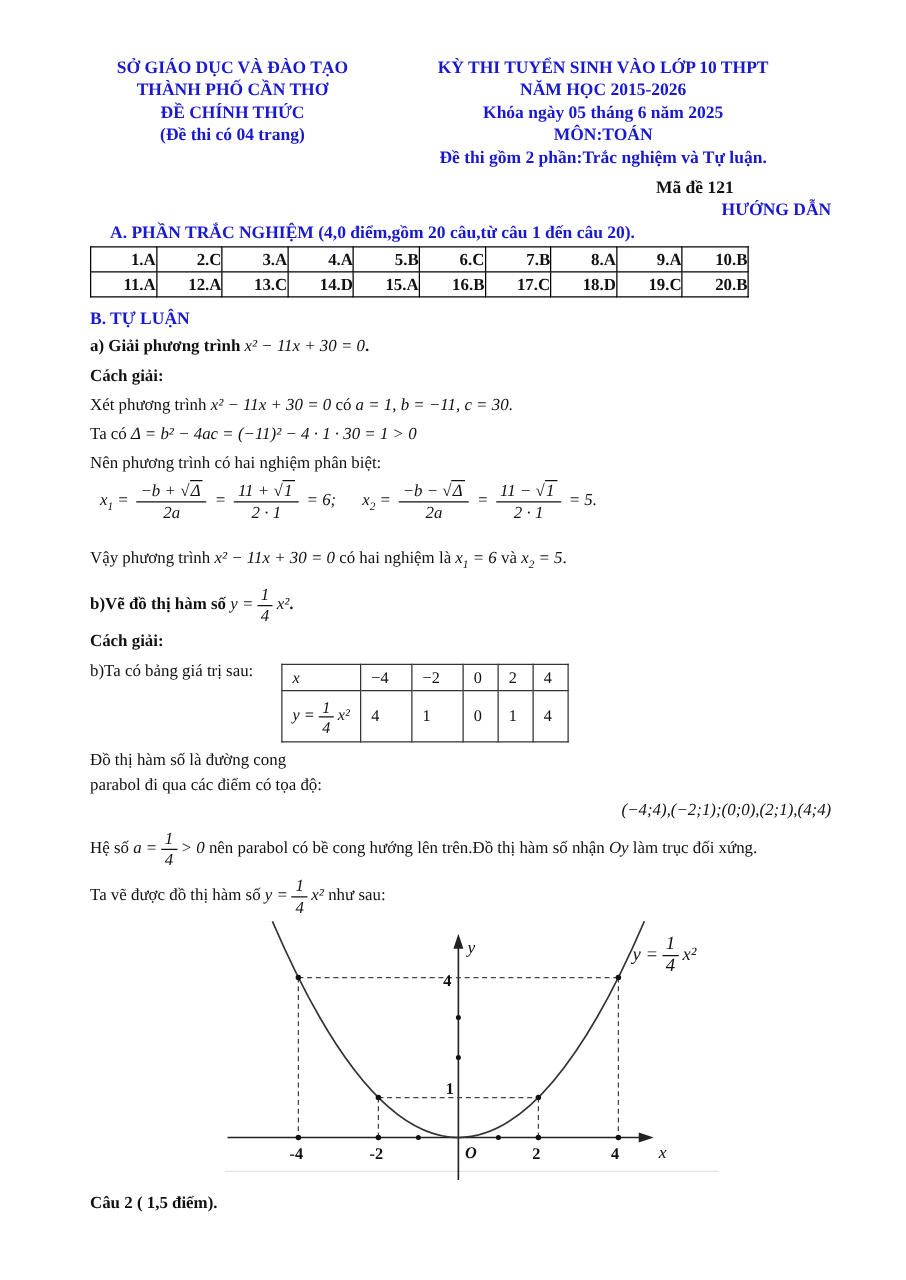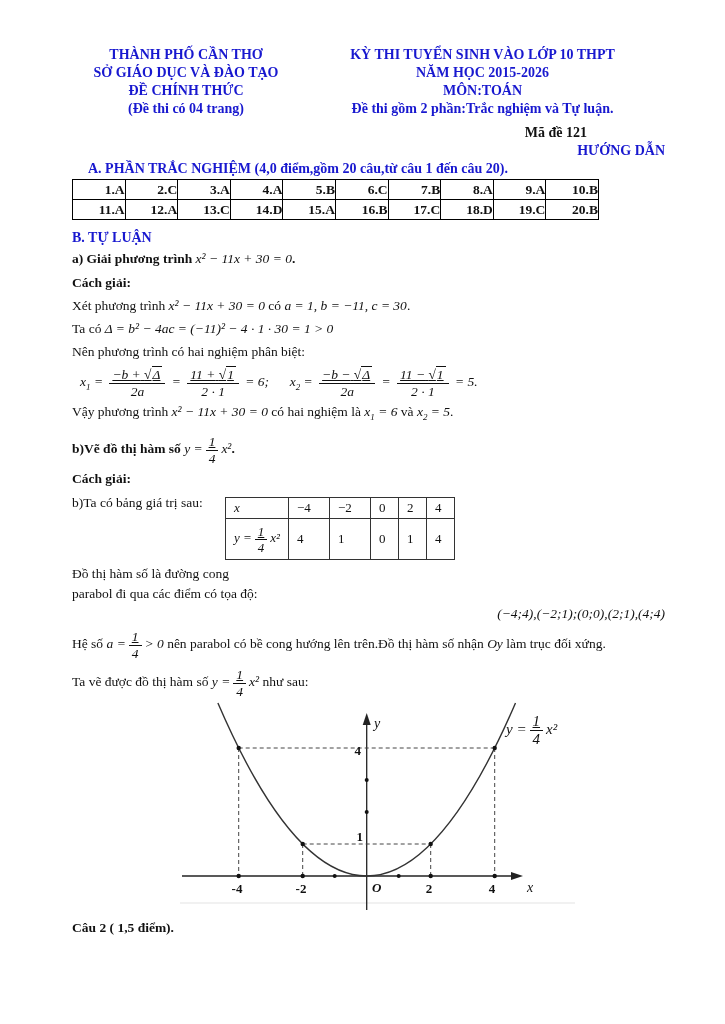--- a/index.html
+++ b/index.html
@@ -18,26 +18,26 @@
   
   table.ans{border-collapse:collapse;width:527px;table-layout:fixed;margin-top:1px;text-align:right;}
   table.ans td{border:1.4px solid #000;font-weight:bold;font-size:13.5px;
                padding:1.5px 0 1.5px 6px;}
   .sec-b{margin:10px 0 2px 0;font-size:14px;font-weight:bold;}
   p.ln{margin:3px 0;line-height:20px;}
   p.h{margin:4px 0 2px 0;font-weight:bold;}
   
   .m{font-style:italic;}
   .frac{display:inline-block;text-align:center;vertical-align:middle;margin:0 3px;line-height:1;}
-  .frac .fr-n{display:block;padding:0 3px 1px 3px;text-decoration:underline;}
+  .frac .fr-n{display:block;padding:0 3px 1px 3px;}
   .frac .fr-d{display:block;border-top:1px solid #111;padding:1px 3px 0 3px;}
   .sqrt{white-space:nowrap;}
   .sqrt .rad{border-top:1.2px solid #111;padding:0 2px 0 1px;}
   sub.ms{font-size:9px;vertical-align:-4px;}
-  .roots{margin:6px 0 4px 8px;line-height:1;}
+  .roots{margin:6px 0 20px 8px;line-height:1;}
   .roots .gap{display:inline-block;width:14px;}
   
   .vt-row{display:flex;align-items:flex-start;margin-top:4px;}
   .vt-row .lbl{width:153px;line-height:20px;margin:0;}
   table.vt{border-collapse:collapse;margin-top:4px;}
   table.vt td{border:1px solid #333;font-size:13px;padding:0 0 0 8px;vertical-align:middle;}
   table.vt tr.r1 td{height:20px;}
   table.vt tr.r2 td{height:40px;}
   .c1{width:54px;} .c2{width:32px;} .c3{width:32px;} .c4{width:19px;} .c5{width:19px;} .c6{width:19px;}
   
@@ -46,28 +46,29 @@
   .curve-label .frac .fr-d{border-top:1px solid #111;}
   .cau2{margin-top:10px;font-weight:bold;}
 </style>
 </head>
 <body>
 
 <div class="page">
 
   <div class="hdr">
     <div class="hdr-left blue">
+      <p>SỞ GIÁO DỤC VÀ ĐÀO TẠO</p>
       <p>THÀNH PHỐ CẦN THƠ</p>
-      <p>SỞ GIÁO DỤC VÀ ĐÀO TẠO</p>
       <p>ĐỀ CHÍNH THỨC</p>
       <p>(Đề thi có 04 trang)</p>
     </div>
     <div class="hdr-right blue">
       <p>KỲ THI TUYỂN SINH VÀO LỚP 10 THPT</p>
       <p>NĂM HỌC 2015-2026</p>
+      <p>Khóa ngày 05 tháng 6 năm 2025</p>
       <p>MÔN:TOÁN</p>
       <p>Đề thi gồm 2 phần:Trắc nghiệm và Tự luận.</p>
     </div>
   </div>
 
   <div class="exam-code">Mã đề 121</div>
   <div class="guide blue">HƯỚNG DẪN</div>
   <div class="sec-a blue">A. PHẦN TRẮC NGHIỆM (4,0 điểm,gồm 20 câu,từ câu 1 đến câu 20).</div>
 
   <table class="ans">

